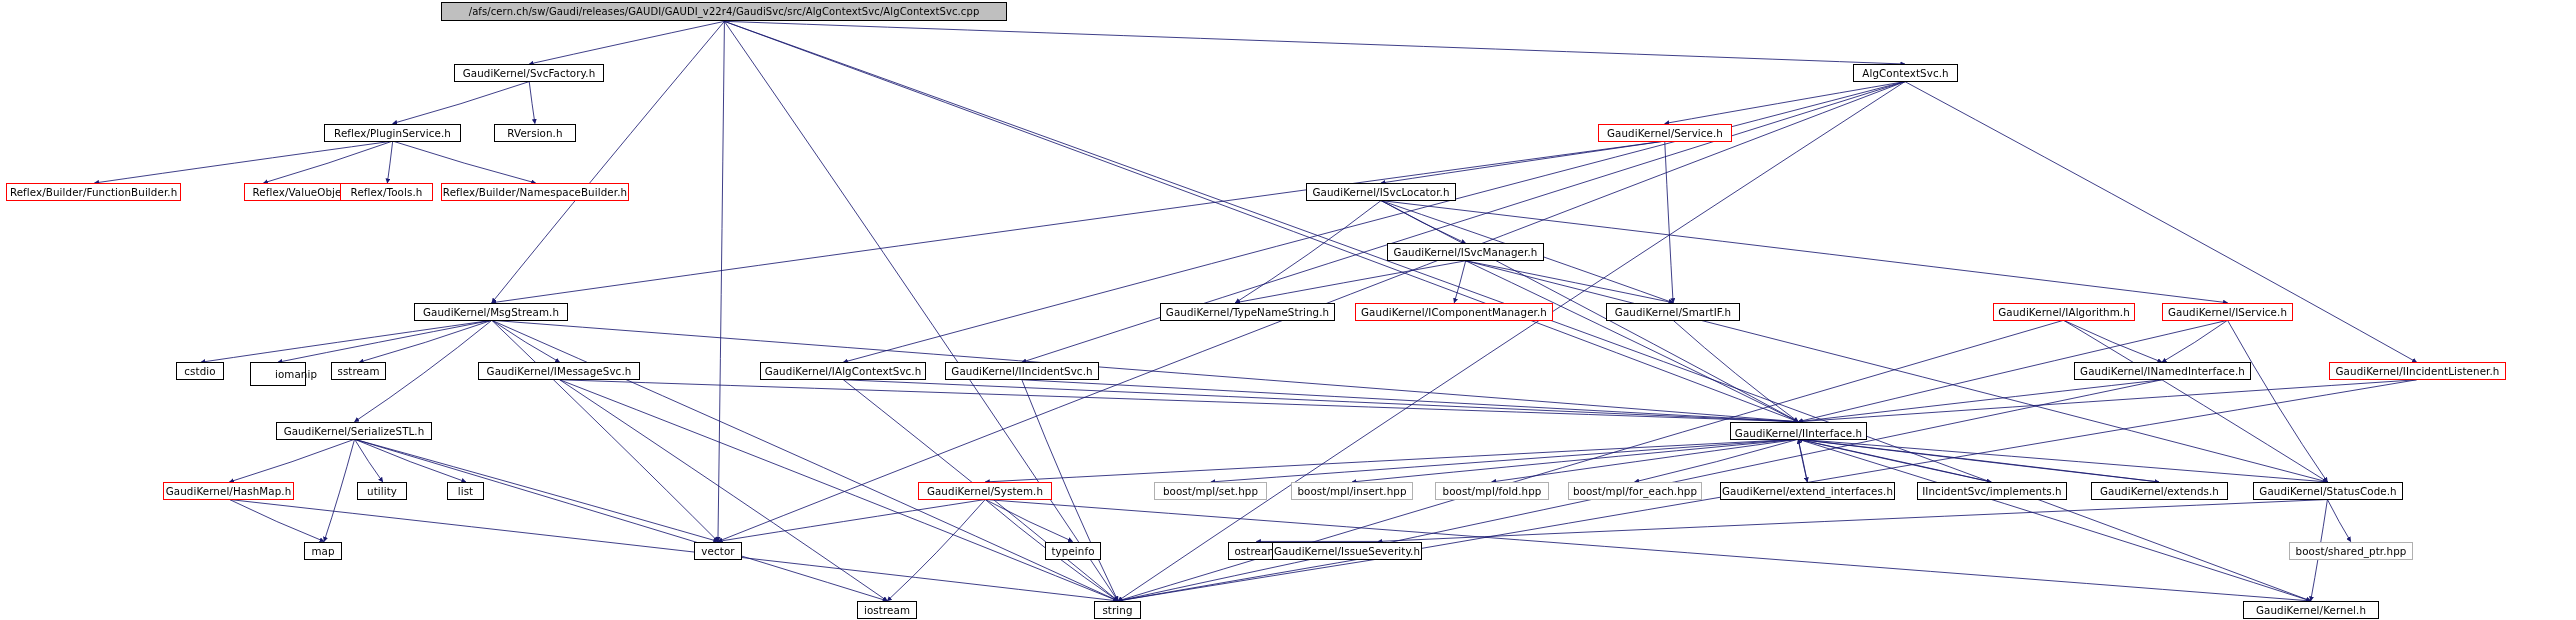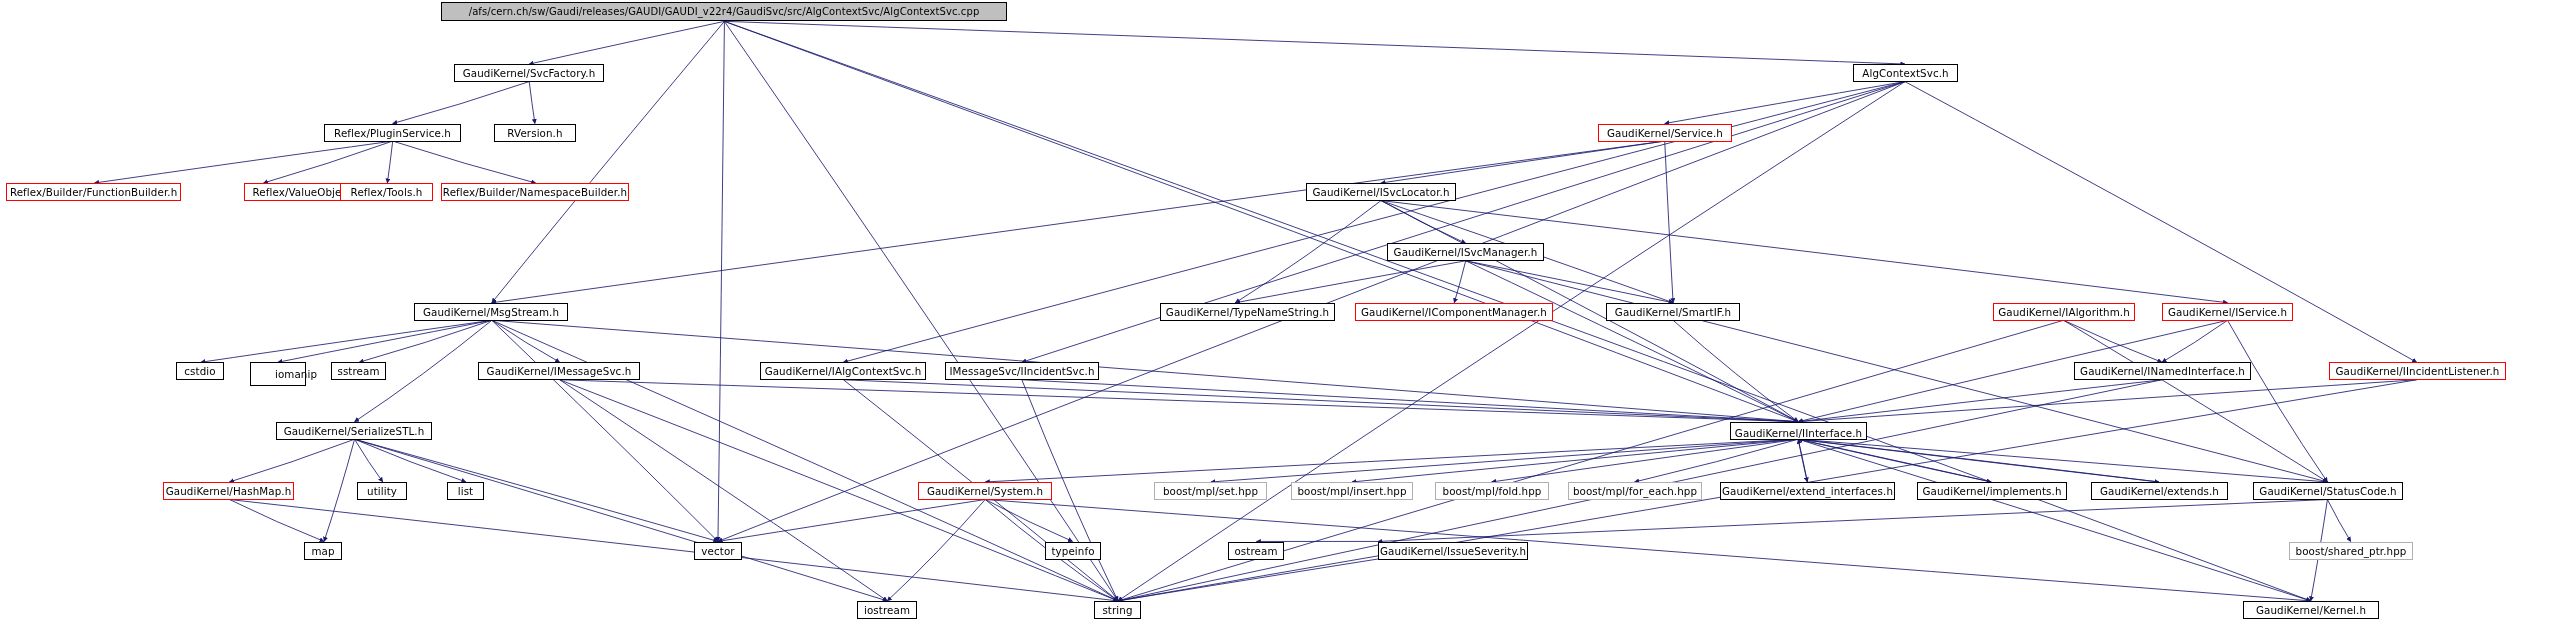--- a/index.html
+++ b/index.html
@@ -196,21 +196,21 @@
       <div class="node " style="left: 331px; top: 362px; width: 55px; height: 17.5px;">
         <span class="lbl">sstream</span>
       </div>
       <div class="node " style="left: 478px; top: 362px; width: 162px; height: 17.5px;">
         <span class="lbl">GaudiKernel/IMessageSvc.h</span>
       </div>
       <div class="node " style="left: 760px; top: 362px; width: 166px; height: 17.5px;">
         <span class="lbl">GaudiKernel/IAlgContextSvc.h</span>
       </div>
       <div class="node " style="left: 945px; top: 362px; width: 154px; height: 17.5px;">
-        <span class="lbl">IMessageSvc/IIncidentSvc.h</span>
+        <span class="lbl">GaudiKernel/IIncidentSvc.h</span>
       </div>
       <div class="node " style="left: 2074px; top: 362px; width: 177px; height: 17.5px;">
         <span class="lbl">GaudiKernel/INamedInterface.h</span>
       </div>
       <div class="node red" style="left: 2329px; top: 362px; width: 177px; height: 17.5px;">
         <span class="lbl">GaudiKernel/IIncidentListener.h</span>
       </div>
       <div class="node " style="left: 276px; top: 422px; width: 156px; height: 17.5px;">
         <span class="lbl">GaudiKernel/SerializeSTL.h</span>
       </div>
@@ -238,41 +238,41 @@
       <div class="node grey" style="left: 1435px; top: 482px; width: 114px; height: 17.5px;">
         <span class="lbl">boost/mpl/fold.hpp</span>
       </div>
       <div class="node grey" style="left: 1568px; top: 482px; width: 134px; height: 17.5px;">
         <span class="lbl">boost/mpl/for_each.hpp</span>
       </div>
       <div class="node " style="left: 1720px; top: 482px; width: 175px; height: 17.5px;">
         <span class="lbl">GaudiKernel/extend_interfaces.h</span>
       </div>
       <div class="node " style="left: 1917px; top: 482px; width: 150px; height: 17.5px;">
-        <span class="lbl">GaudiKernel/implements.h</span>
+        <span class="lbl">IIncidentSvc/implements.h</span>
       </div>
       <div class="node " style="left: 2091px; top: 482px; width: 137px; height: 17.5px;">
         <span class="lbl">GaudiKernel/extends.h</span>
       </div>
       <div class="node " style="left: 2253px; top: 482px; width: 150px; height: 17.5px;">
         <span class="lbl">GaudiKernel/StatusCode.h</span>
       </div>
       <div class="node " style="left: 304px; top: 542px; width: 38px; height: 17.5px;">
         <span class="lbl">map</span>
       </div>
       <div class="node " style="left: 694px; top: 542px; width: 48px; height: 17.5px;">
         <span class="lbl">vector</span>
       </div>
       <div class="node " style="left: 1045px; top: 542px; width: 56px; height: 17.5px;">
         <span class="lbl">typeinfo</span>
       </div>
       <div class="node " style="left: 1228px; top: 542px; width: 56px; height: 17.5px;">
         <span class="lbl">ostream</span>
       </div>
-      <div class="node " style="left: 1378px; top: 542px; width: 150px; height: 17.5px;">
+      <div class="node " style="left: 1272px; top: 542px; width: 150px; height: 17.5px;">
         <span class="lbl">GaudiKernel/IssueSeverity.h</span>
       </div>
       <div class="node grey" style="left: 2289px; top: 542px; width: 124px; height: 17.5px;">
         <span class="lbl">boost/shared_ptr.hpp</span>
       </div>
       <div class="node " style="left: 857px; top: 601px; width: 60px; height: 17.5px;">
         <span class="lbl">iostream</span>
       </div>
       <div class="node " style="left: 1094px; top: 601px; width: 47px; height: 17.5px;">
         <span class="lbl">string</span>

